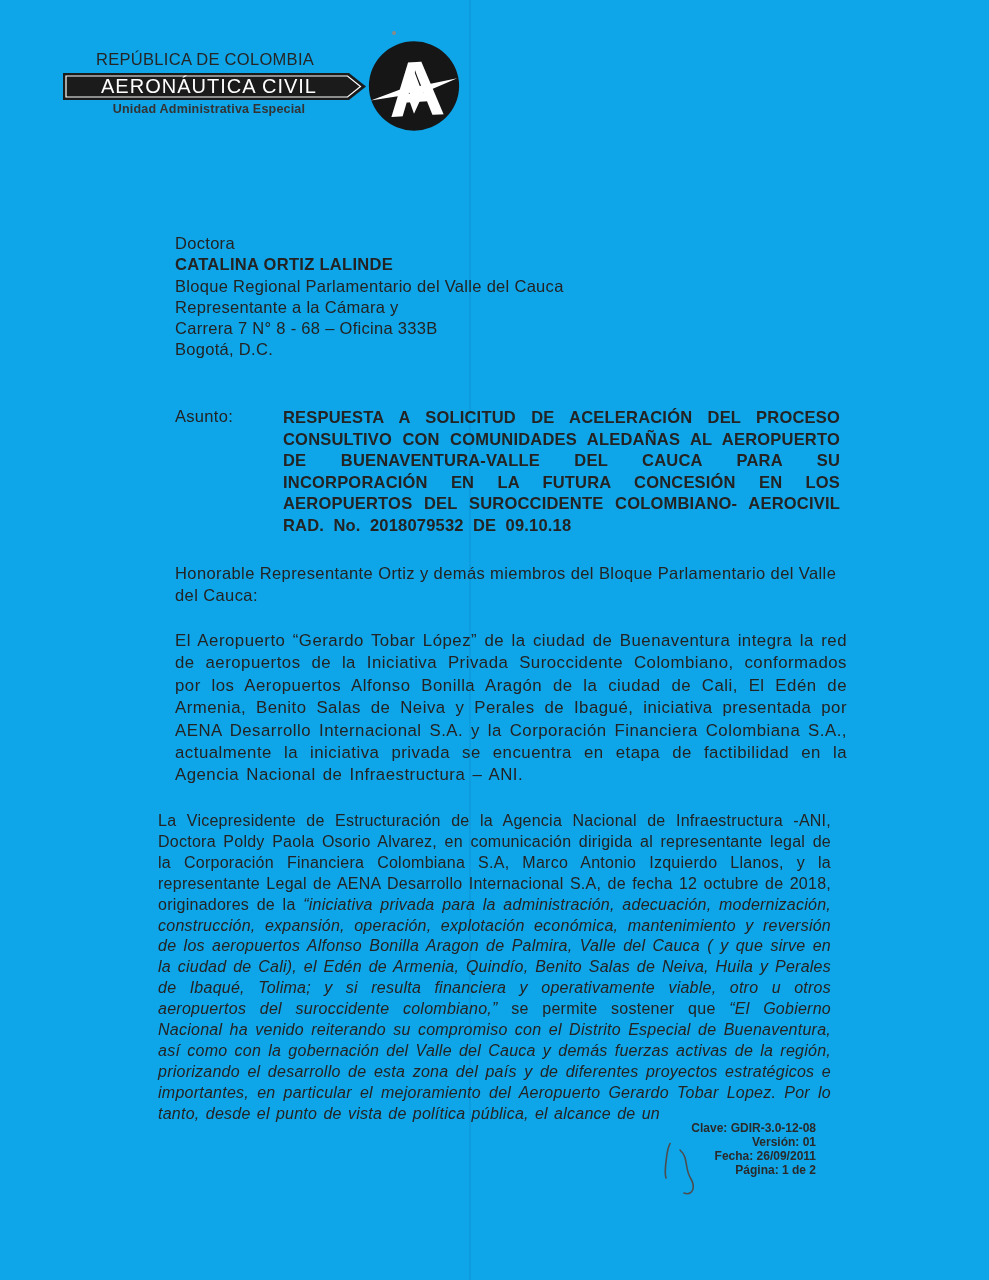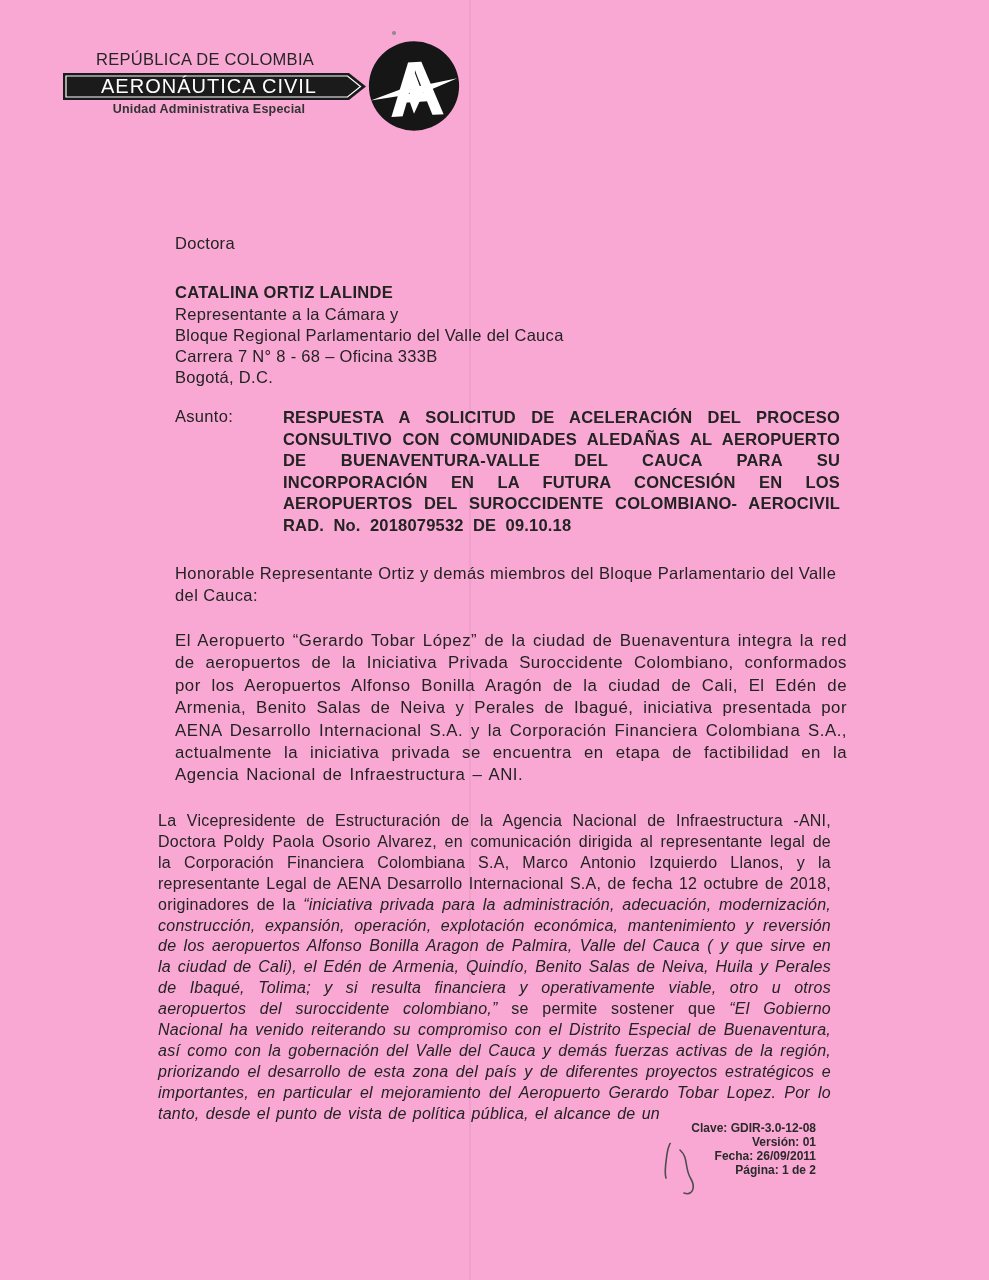--- a/index.html
+++ b/index.html
@@ -1,20 +1,20 @@
 <!DOCTYPE html>
 <html><head>
 <meta charset="utf-8">
 <style>
   * { margin:0; padding:0; box-sizing:border-box; }
   html,body { background:#ffffff; }
   body { font-family:"Liberation Sans","DejaVu Sans",sans-serif; }
   .page {
     position:relative; width:989px; height:1280px; margin:0 auto;
-    background:#f9a8d4; color:#232323; overflow:hidden;
+    background:#0ea5e9; color:#232323; overflow:hidden;
   }
   
   .scan-line { position:absolute; left:469px; top:0; width:2px; height:1280px;
     background:rgba(0,0,0,0.045); }
   .speck { position:absolute; left:392px; top:31px; width:4px; height:4px;
     border-radius:50%; background:#8a8a8a; }
 
   
   .republic { position:absolute; left:96px; top:50px; font-size:16.5px;
     letter-spacing:.3px; color:#252525; white-space:nowrap; }
@@ -23,21 +23,21 @@
     font-size:12.5px; font-weight:bold; color:#333; letter-spacing:.2px; }
   .logo-svg { position:absolute; left:366px; top:38px; }
 
   
   .refblock { position:absolute; left:175px; top:156px; font-size:16.5px;
     line-height:21px; letter-spacing:.3px; }
 
   
   .addressee { position:absolute; left:175px; top:233px; font-size:16.5px;
     line-height:21.3px; letter-spacing:.3px; }
-  .addressee .bold { font-weight:bold;margin-top:28px; }
+  .addressee .bold { font-weight:bold; }
 
   
   .subject-label { position:absolute; left:175px; top:407px; font-size:16.5px;
     letter-spacing:.3px; }
   .subject-text { position:absolute; left:283px; top:407px; width:557px;
     font-size:16.5px; font-weight:bold; line-height:21.6px; text-align:justify;
     word-spacing:4.5px; letter-spacing:.2px; }
 
   
   .greeting { position:absolute; left:175px; top:563px; width:672px;
@@ -78,22 +78,22 @@
     <ellipse cx="50" cy="50" rx="47" ry="46.5" fill="#161616"></ellipse>
     <polygon fill="#ffffff" points="5,65 37,53 50,34 56,50 95,42 60,57 50,79 43,59"></polygon>
     <line x1="21" y1="79" x2="45" y2="57" stroke="#161616" stroke-width="2.6"></line>
     <text x="52" y="81" text-anchor="middle" font-size="81" font-weight="bold" fill="#ffffff" font-family="Liberation Sans, sans-serif" transform="rotate(-3 50 50)">A</text>
   </svg>
 
 
   <div class="addressee">
     <div>Doctora</div>
     <div class="bold">CATALINA ORTIZ LALINDE</div>
+    <div>Bloque Regional Parlamentario del Valle del Cauca</div>
     <div>Representante a la Cámara y</div>
-    <div>Bloque Regional Parlamentario del Valle del Cauca</div>
     <div>Carrera 7 N° 8 - 68 – Oficina 333B</div>
     <div>Bogotá, D.C.</div>
   </div>
 
   <div class="subject-label">Asunto:</div>
   <div class="subject-text">RESPUESTA A SOLICITUD DE ACELERACIÓN DEL PROCESO CONSULTIVO CON COMUNIDADES ALEDAÑAS AL AEROPUERTO DE BUENAVENTURA-VALLE DEL CAUCA PARA SU INCORPORACIÓN EN LA FUTURA CONCESIÓN EN LOS AEROPUERTOS DEL SUROCCIDENTE COLOMBIANO- AEROCIVIL RAD. No. 2018079532 DE 09.10.18</div>
 
   <div class="greeting">Honorable Representante Ortiz y demás miembros del Bloque Parlamentario del Valle del Cauca:</div>
 
   <div class="para1">El Aeropuerto “Gerardo Tobar López” de la ciudad de Buenaventura integra la red de aeropuertos de la Iniciativa Privada Suroccidente Colombiano, conformados por los Aeropuertos Alfonso Bonilla Aragón de la ciudad de Cali, El Edén de Armenia, Benito Salas de Neiva y Perales de Ibagué, iniciativa presentada por AENA Desarrollo Internacional S.A. y la Corporación Financiera Colombiana S.A., actualmente la iniciativa privada se encuentra en etapa de factibilidad en la Agencia Nacional de Infraestructura – ANI.</div>

